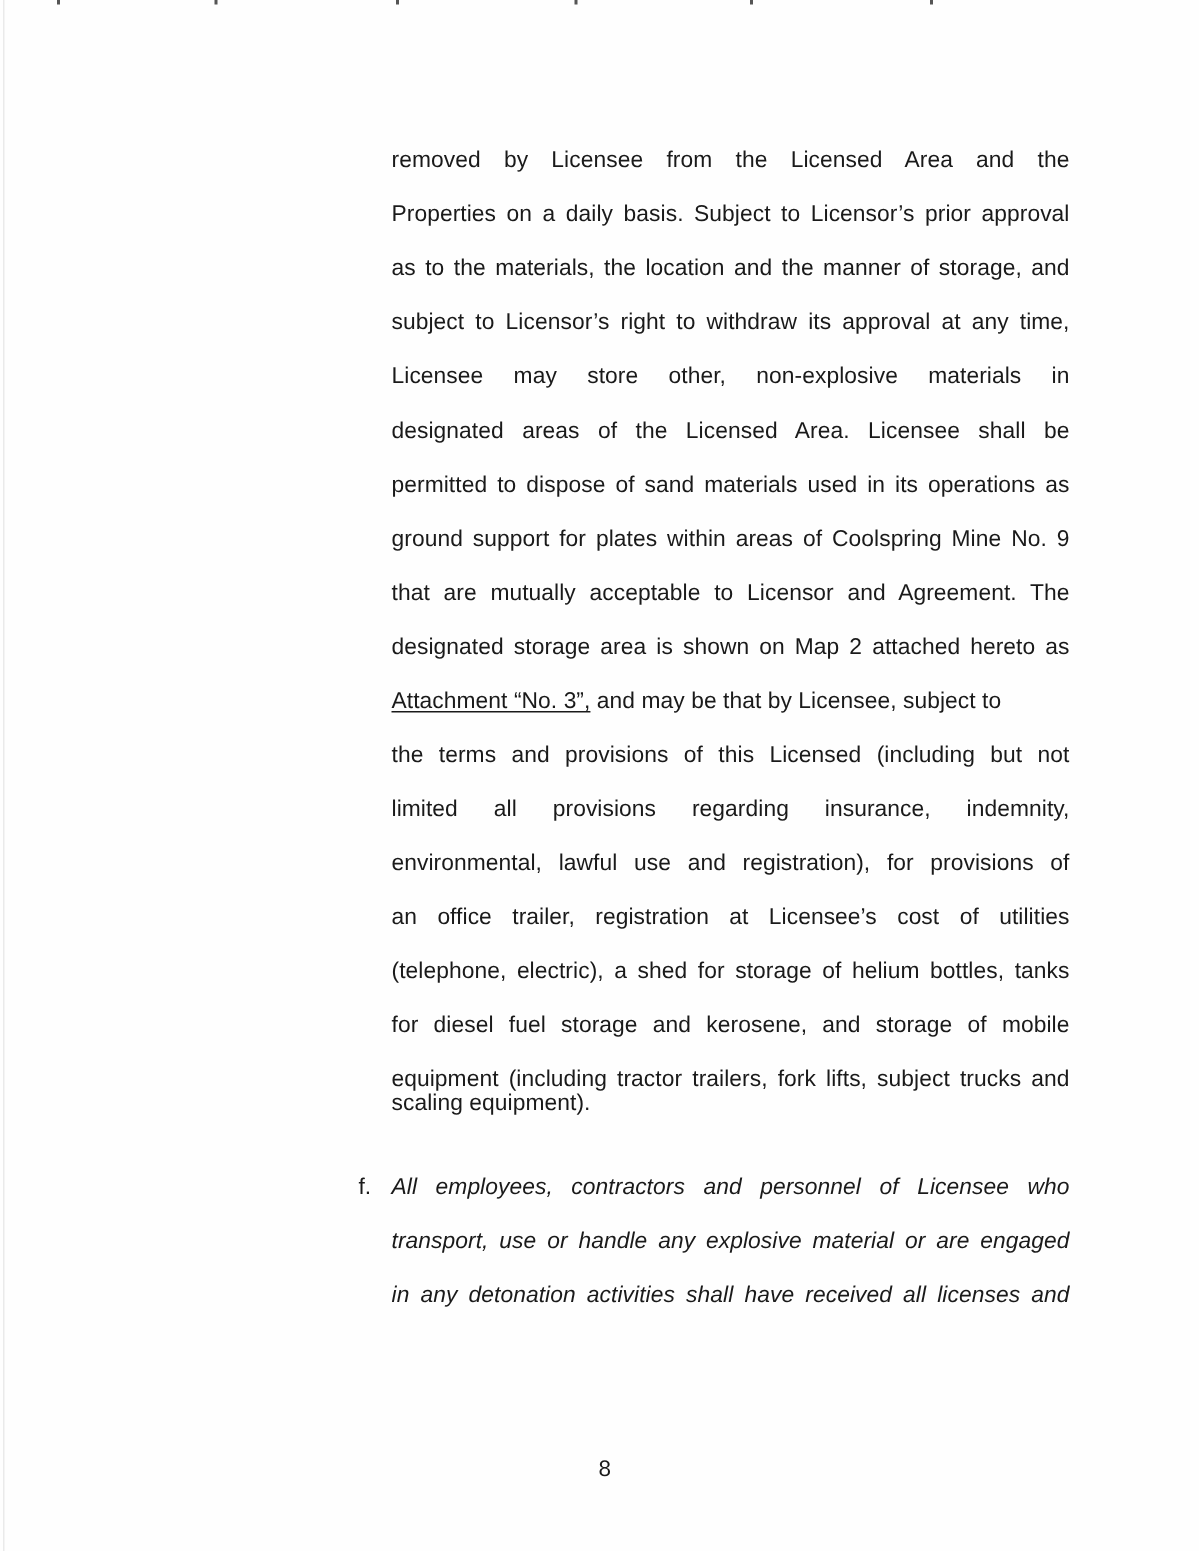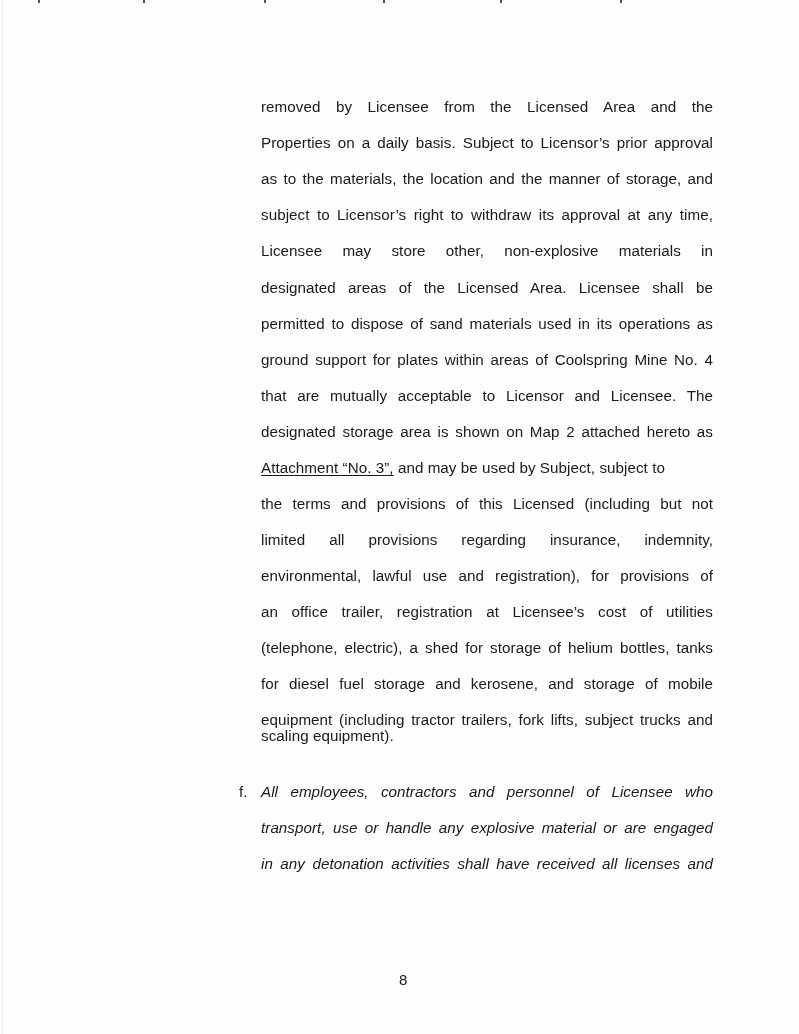--- a/index.html
+++ b/index.html
@@ -89,26 +89,26 @@
   </div>
 
   <div>
     <div class="line" style="top:98px">removed by Licensee from the Licensed Area and the</div>
     <div class="line" style="top:134px">Properties on a daily basis.  Subject to Licensor’s prior approval</div>
     <div class="line" style="top:170px">as to the materials, the location and the manner of storage, and</div>
     <div class="line" style="top:206px">subject to Licensor’s right to withdraw its approval at any time,</div>
     <div class="line" style="top:242px">Licensee may store other, non-explosive materials in</div>
     <div class="line" style="top:279px">designated areas of the Licensed Area.   Licensee shall be</div>
     <div class="line" style="top:315px">permitted to dispose of sand materials used in its operations as</div>
-    <div class="line" style="top:351px">ground support for plates within areas of Coolspring Mine No. 4</div>
-    <div class="line" style="top:387px">that are mutually acceptable to Licensor and Licensee.  The</div>
+    <div class="line" style="top:351px">ground support for plates within areas of Coolspring Mine No. 9</div>
+    <div class="line" style="top:387px">that are mutually acceptable to Licensor and Agreement.  The</div>
     <div class="line" style="top:423px">designated storage area is shown on Map 2 attached hereto as</div>
 
     <div class="line" style="top:459px; text-align-last:left;">
-      <span class="u">Attachment “No. 3”,</span><span> and may be used by Subject, subject to</span>
+      <span class="u">Attachment “No. 3”,</span><span> and may be that by Licensee, subject to</span>
     </div>
 
     <div class="line" style="top:495px">the terms and provisions of this Licensed (including but not</div>
     <div class="line" style="top:531px">limited all provisions regarding insurance, indemnity,</div>
     <div class="line" style="top:567px">environmental, lawful use and registration), for provisions of</div>
     <div class="line" style="top:603px">an office trailer, registration at Licensee’s cost of utilities</div>
     <div class="line" style="top:639px">(telephone, electric), a shed for storage of helium bottles, tanks</div>
     <div class="line" style="top:675px">for diesel fuel storage and kerosene, and storage of mobile</div>
     <div class="line" style="top:711px">equipment (including tractor trailers, fork lifts, subject trucks and</div>
     <div class="line last" style="top:727px">scaling equipment).</div>

